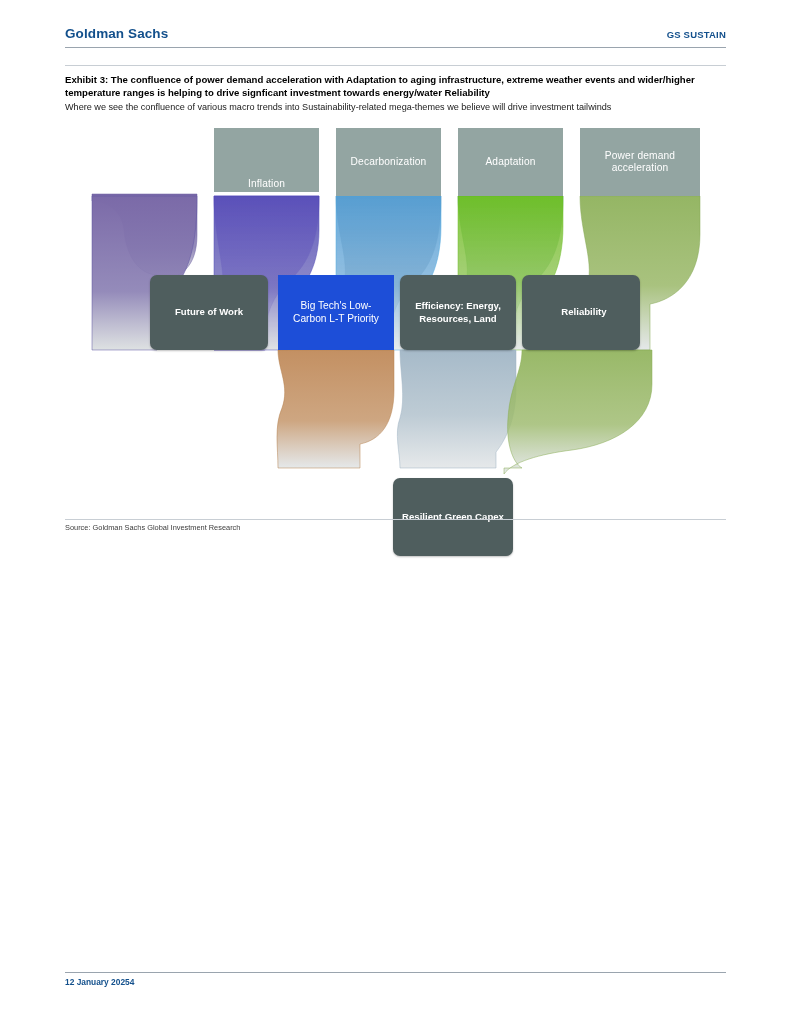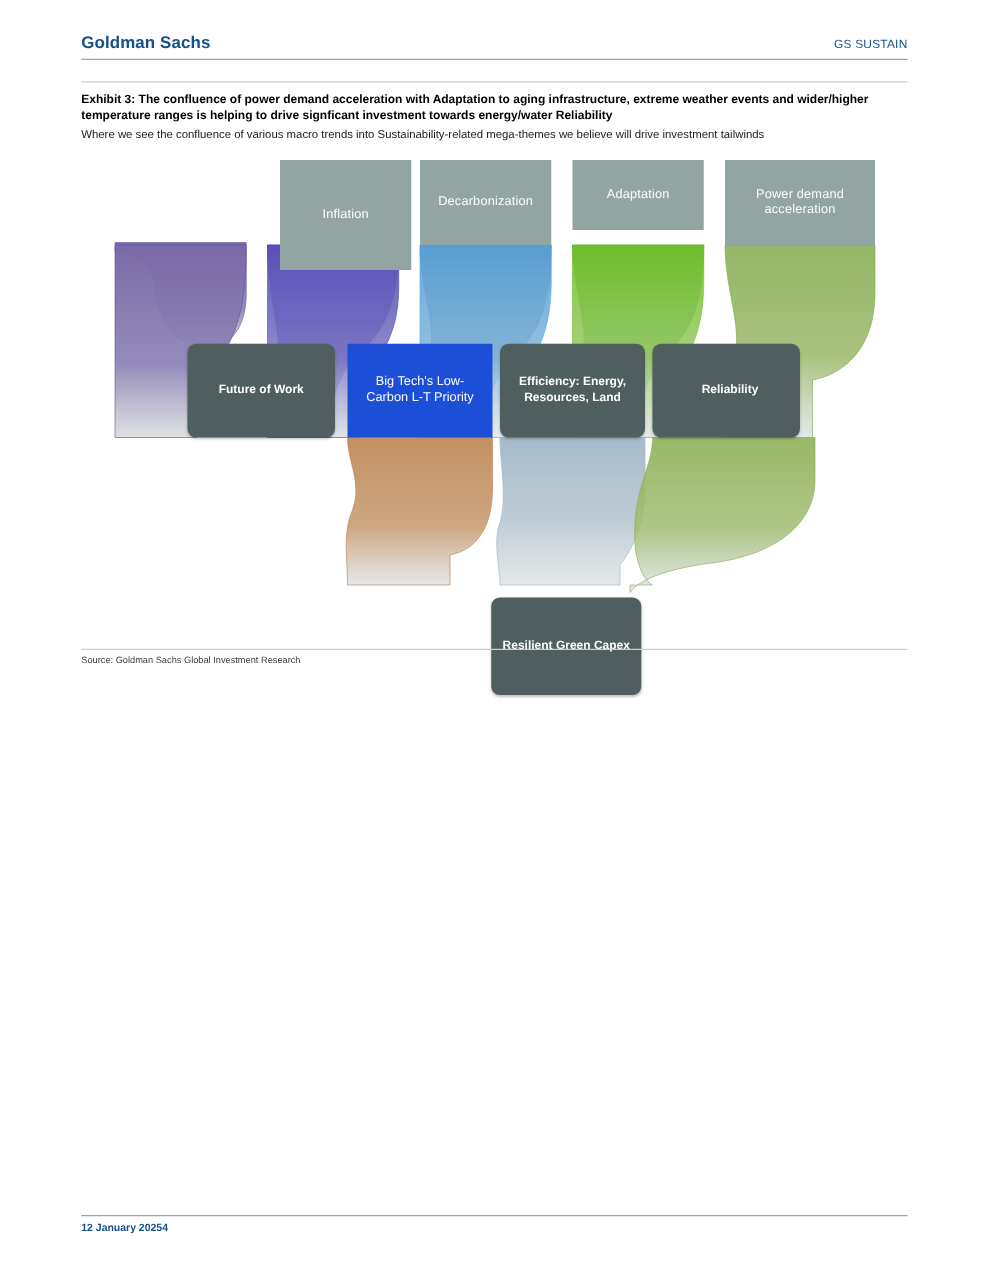--- a/index.html
+++ b/index.html
@@ -31,21 +31,21 @@
     justify-content: space-between;
   }
   .brand {
     font-size: 13.5px;
     font-weight: bold;
     color: #13508c;
     letter-spacing: .1px;
   }
   .franchise {
     font-size: 9.5px;
-    font-weight: normal;
+    font-weight: bold;
     color: #13508c;
     letter-spacing: .2px;
   }
   .hr-head {
     position: absolute;
     left: 65px; top: 47px;
     width: 661px; height: 0;
     border-top: 1.2px solid #9aa4ae;
   }
   .hr-sub {
@@ -295,27 +295,27 @@
       <path d="M218,228 L334,228 L334,268 C334,302 320,318 300,322 L300,346 L218,346
                C218,326 214,304 222,286 C230,264 218,248 218,228 Z" fill="url(#g-tan)" stroke="#b5804f" stroke-width=".5"></path>
 
       <path d="M340,228 L456,228 L456,266 C456,300 444,320 436,330 L436,346 L340,346
                C340,330 334,312 340,296 C346,276 340,250 340,228 Z" fill="url(#g-steel2)" stroke="#9fb3c2" stroke-width=".5"></path>
 
       <path d="M462,228 L592,228 L592,262 C592,300 556,322 512,328 C480,332 452,340 444,352
                L444,346 L462,346 C452,340 446,320 448,296 C450,264 462,250 462,228 Z" fill="url(#g-olive2)" stroke="#88ad55" stroke-width=".5"></path>
     </svg>
 
-    <div class="node top" style="left:164px; top:6px;  width:105px; height:88px;">
+    <div class="node top" style="left:154px; top:6px;  width:105px; height:64px;align-items:flex-end;">
       <span>Inflation</span>
     </div>
     <div class="node top" style="left:276px; top:6px;  width:105px; height:68px;">
       <span>Decarbonization</span>
     </div>
-    <div class="node top" style="left:398px; top:6px;  width:105px; height:56px;align-items:center;">
+    <div class="node top" style="left:398px; top:6px;  width:105px; height:68px;align-items:center;">
       <span>Adaptation</span>
     </div>
     <div class="node top" style="left:520px; top:6px;  width:120px; height:68px;">
       <span>Power demand acceleration</span>
     </div>
 
     <div class="node mid-dark" style="left:90px;  top:153px; width:118px; height:75px;">
       <span>Future of Work</span>
     </div>
     <div class="node mid-light" style="left:218px; top:153px; width:116px; height:75px;">

